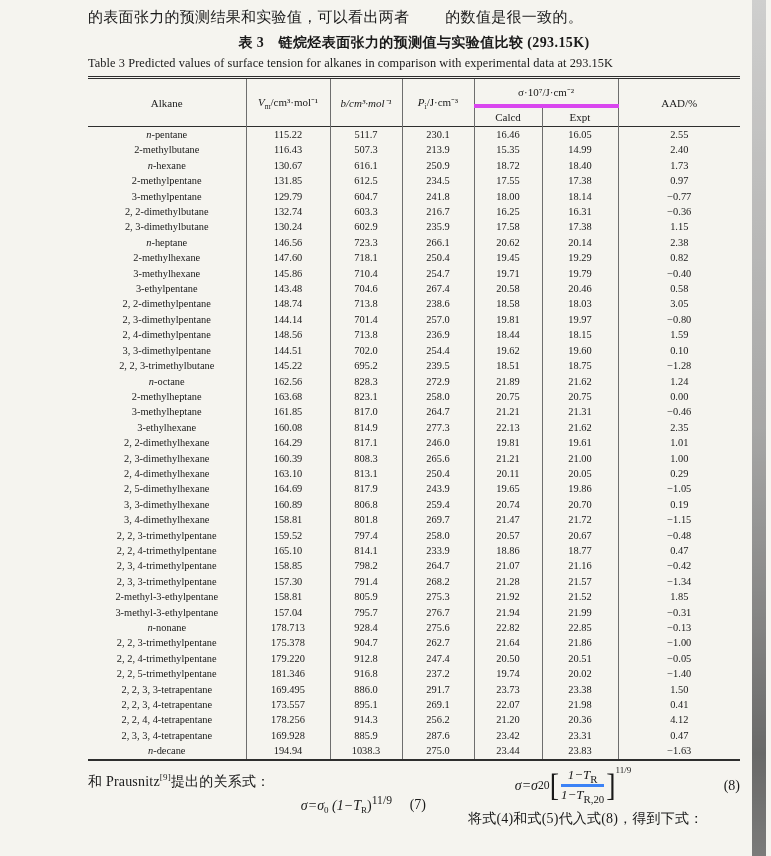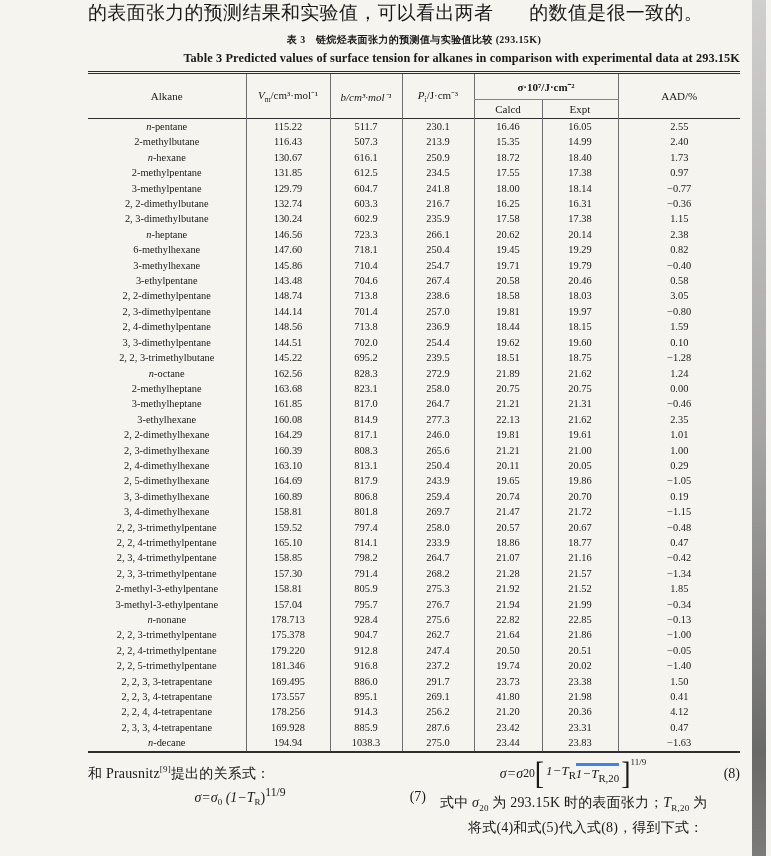--- a/index.html
+++ b/index.html
@@ -6,57 +6,57 @@
   html,body{margin:0;padding:0;}
   body{
     width:771px;height:856px;
     background:#f5f4ef;
     font-family:"Liberation Serif", serif;
     color:#191919;
     position:relative;
     overflow:hidden;
   }
   .content{position:absolute;left:88px;top:0;width:652px;}
-  .topline{font-size:19px;letter-spacing:.3px;white-space:nowrap;}
+  .topline{margin-top:8px;font-size:15px;letter-spacing:.3px;white-space:nowrap;}
   .topline .gap{display:inline-block;width:36px;}
-  .cap-zh{margin-top:7px;text-align:center;font-weight:bold;font-size:10px;letter-spacing:.4px;}
-  .cap-en{margin-top:4px;text-align:right;font-weight:bold;font-size:12.3px;letter-spacing:.1px;}
+  .cap-zh{margin-top:7px;text-align:center;font-weight:bold;font-size:14px;letter-spacing:.4px;}
+  .cap-en{margin-top:4px;text-align:left;font-weight:normal;font-size:12.3px;letter-spacing:.1px;}
 
   table.tbl{
     width:652px;margin-top:5px;
     border-collapse:collapse;table-layout:fixed;
     border-top:3px double #2e2e2e;
     border-bottom:2px solid #2e2e2e;
   }
   .tbl th,.tbl td{padding:0;text-align:center;font-weight:normal;white-space:nowrap;overflow:hidden;}
   .tbl thead{border-bottom:1.5px solid #2e2e2e;}
   .tbl thead th{font-size:11px;vertical-align:middle;}
   .tbl thead tr.h1 th{height:25px;}
   .tbl thead tr.h2 th{height:18px;}
-  .tbl th.group{border-bottom:1px solid #d946ef;font-weight:bold;}
+  .tbl th.group{border-bottom:4px solid #d946ef;}
   .tbl .v{border-left:1px solid #6e6e6e;}
   .tbl tbody td{height:15.4px;line-height:15.4px;font-size:10.4px;}
   .tbl sub{font-size:7.5px;}
 
   .bottom{display:flex;gap:14px;margin-top:6px;}
   .bcol-left{width:338px;}
   .bcol-right{flex:1;}
   .para{font-size:14px;line-height:20.5px;letter-spacing:.2px;}
   .indent{text-indent:2em;}
   .var{font-style:italic;}
   .para sub, .eqline sub{font-size:9px;}
   .para sup{font-size:9px;}
 
   .eqline{display:flex;align-items:center;font-size:14px;margin:2px 0 1px 0;}
-  .eqline .eqbody{flex:1;text-align:center;}
+  .eqline .eqbody{flex:1;text-align:right;}
   .eqline .eqnum{width:34px;text-align:right;}
   .eq8wrap{display:flex;align-items:center;font-size:14px;margin:0 0 4px 0;}
   .eq8body{flex:1;text-align:center;display:flex;align-items:center;justify-content:center;}
   .bracket{font-size:28px;font-weight:300;line-height:30px;transform:scaleY(1.15);}
-  .frac{display:inline-flex;flex-direction:row;text-align:center;margin:0 2px;font-size:13px;}
+  .frac{display:inline-flex;flex-direction:column;text-align:center;margin:0 2px;font-size:13px;}
   .frac .den{border-top:3px solid #3b82f6;}
   .eqsup{font-size:9px;align-self:flex-start;margin-top:-2px;}
   .eq8num{width:34px;text-align:right;}
 
   .scan-edge{position:absolute;top:0;right:5px;width:14px;height:856px;
     background:linear-gradient(#c6c6c6,#a8a8a8 30%,#949494 50%,#6a6a6a 72%,#474747 88%,#5d5d5d);
     opacity:.8;filter:blur(.5px);}
 </style>
 </head>
 <body>
@@ -167,21 +167,21 @@
       <td><i>n</i>-heptane</td>
       <td class="v">146.56</td>
       <td class="v">723.3</td>
       <td class="v">266.1</td>
       <td class="v">20.62</td>
       <td class="v">20.14</td>
       <td class="v">2.38</td>
     </tr>
 
     <tr>
-      <td>6-methylhexane</td>
+      <td>2-methylhexane</td>
       <td class="v">147.60</td>
       <td class="v">718.1</td>
       <td class="v">250.4</td>
       <td class="v">19.45</td>
       <td class="v">19.29</td>
       <td class="v">0.82</td>
     </tr>
 
     <tr>
       <td>3-methylhexane</td>
@@ -403,21 +403,21 @@
       <td class="v">1.85</td>
     </tr>
 
     <tr>
       <td>3-methyl-3-ethylpentane</td>
       <td class="v">157.04</td>
       <td class="v">795.7</td>
       <td class="v">276.7</td>
       <td class="v">21.94</td>
       <td class="v">21.99</td>
-      <td class="v">−0.34</td>
+      <td class="v">−0.31</td>
     </tr>
 
     <tr>
       <td><i>n</i>-nonane</td>
       <td class="v">178.713</td>
       <td class="v">928.4</td>
       <td class="v">275.6</td>
       <td class="v">22.82</td>
       <td class="v">22.85</td>
       <td class="v">−0.13</td>
@@ -461,21 +461,21 @@
       <td class="v">23.73</td>
       <td class="v">23.38</td>
       <td class="v">1.50</td>
     </tr>
 
     <tr>
       <td>2, 2, 3, 4-tetrapentane</td>
       <td class="v">173.557</td>
       <td class="v">895.1</td>
       <td class="v">269.1</td>
-      <td class="v">41.80</td>
+      <td class="v">22.07</td>
       <td class="v">21.98</td>
       <td class="v">0.41</td>
     </tr>
 
     <tr>
       <td>2, 2, 4, 4-tetrapentane</td>
       <td class="v">178.256</td>
       <td class="v">914.3</td>
       <td class="v">256.2</td>
       <td class="v">21.20</td>
@@ -529,20 +529,19 @@
             <span class="frac">
               <span class="num"><span class="var">1−T</span><sub>R</sub></span>
               <span class="den"><span class="var">1−T</span><sub>R,20</sub></span>
             </span>
             <span class="bracket">]</span>
             <span class="eqsup">11/9</span>
           </span>
         <span class="eq8num">(8)</span>
       </div>
 
-      <div class="para"><span>式中 </span><span class="var">σ</span><sub>20</sub><span> 为 293.15K 时的表面张力；</span><span class="var">T</span><sub>R,20</sub><span> 为</span></div>
       <div class="para indent">将式(4)和式(5)代入式(8)，得到下式：</div>
     </div>
 
   </div>
 </div>
 
 <div class="scan-edge"></div>
 
 </body></html>

